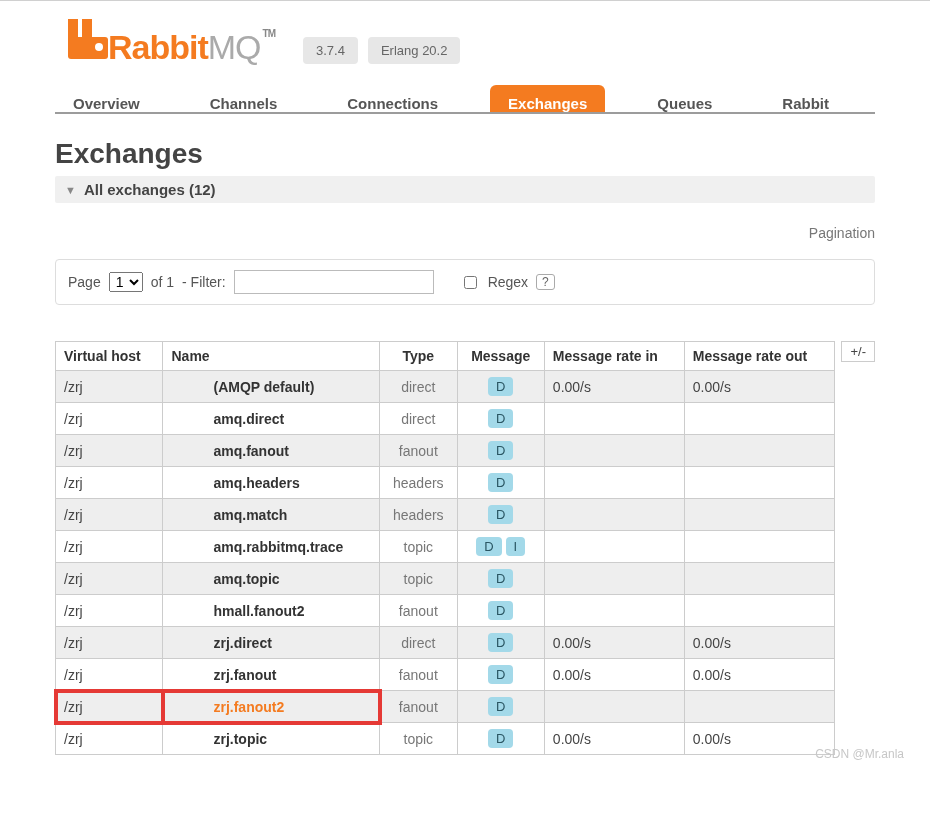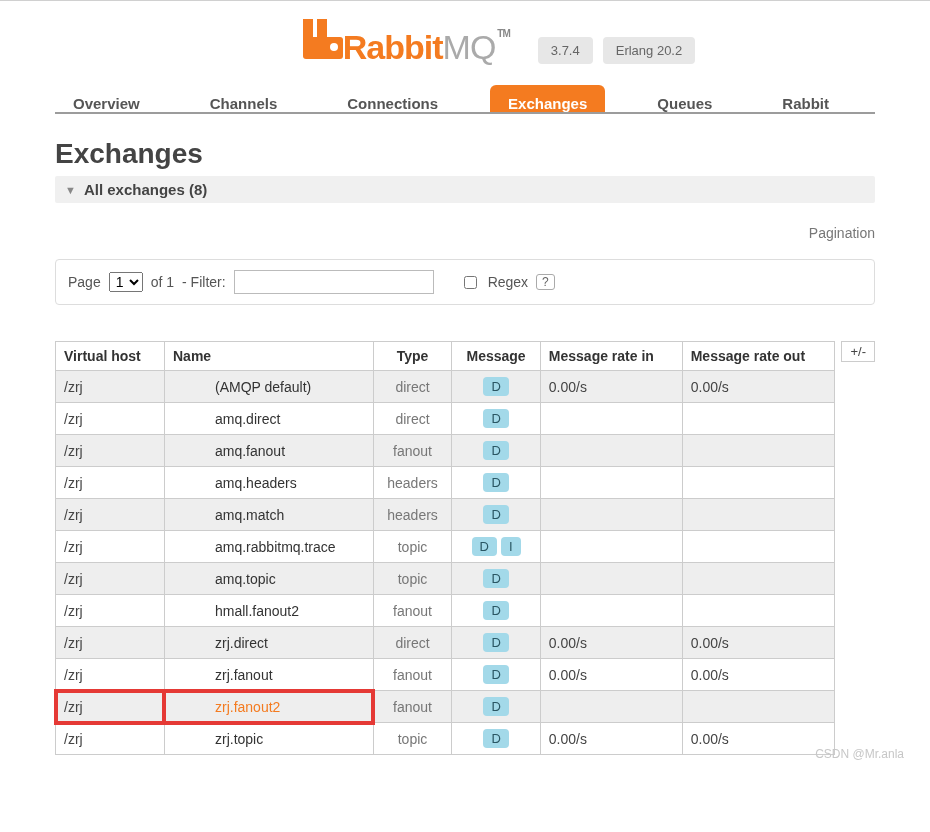--- a/index.html
+++ b/index.html
@@ -18,21 +18,20 @@
   }
   .top-border {
     border-top: 1px solid #d0d0d0;
   }
   
   .header {
     display: flex;
     align-items: center;
     gap: 18px;
     padding: 18px 0 8px 68px;
-    justify-content: center;
   }
   .logo {
     display: flex;
     align-items: baseline;
   }
   .logo-icon svg { display: block; }
   .logo-text {
     font-size: 34px;
     font-weight: bold;
     letter-spacing: -1px;
@@ -148,21 +147,21 @@
   table.data th {
     background: #fff;
     font-weight: bold;
     text-align: left;
     color: #333;
   }
   table.data th.center, table.data td.center { text-align: center; }
   table.data th.right, table.data td.right { text-align: left; }
   table.data tr.alt td { background: #eeeeee; }
   table.data tr.plain td { background: #fff; }
-  a.exname { color: #333; font-weight: normal; text-decoration: none; margin-left: 42px; }
+  a.exname { color: #333; font-weight: bold; text-decoration: none; margin-left: 42px; }
   a.exname.hot { color: #f47b20; }
   .feat {
     display: inline-block;
     background: #a3d9e9;
     color: #2a5663;
     padding: 2px 8px;
     border-radius: 4px;
     font-size: 13px;
     margin: 0 2px;
   }
@@ -217,21 +216,21 @@
       <div class="tab active">Exchanges</div>
       <div class="tab">Queues</div>
       <div class="tab">Rabbit</div>
     </div>
 
   <div class="content">
     <h1>Exchanges</h1>
 
     <div class="section-head">
       <span class="tri">▼</span>
-      <span>All exchanges (8)</span>
+      <span>All exchanges (12)</span>
     </div>
 
     <div class="subhead">Pagination</div>
 
     <div class="filter-row">
       <span>Page</span>
       <select>
         <option>1</option>
       </select>
       <span>of 1</span>

